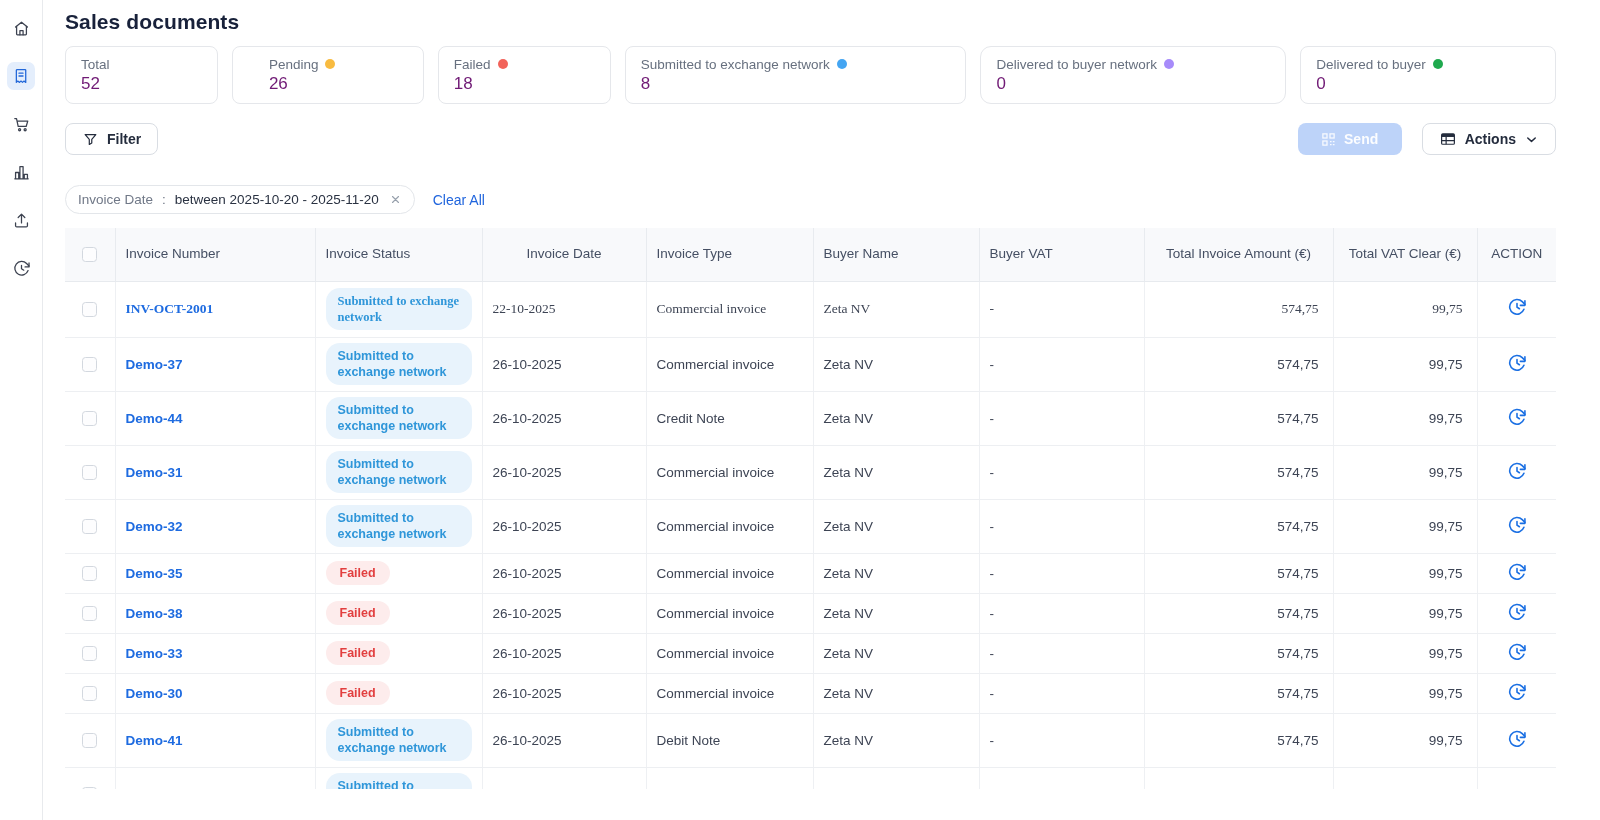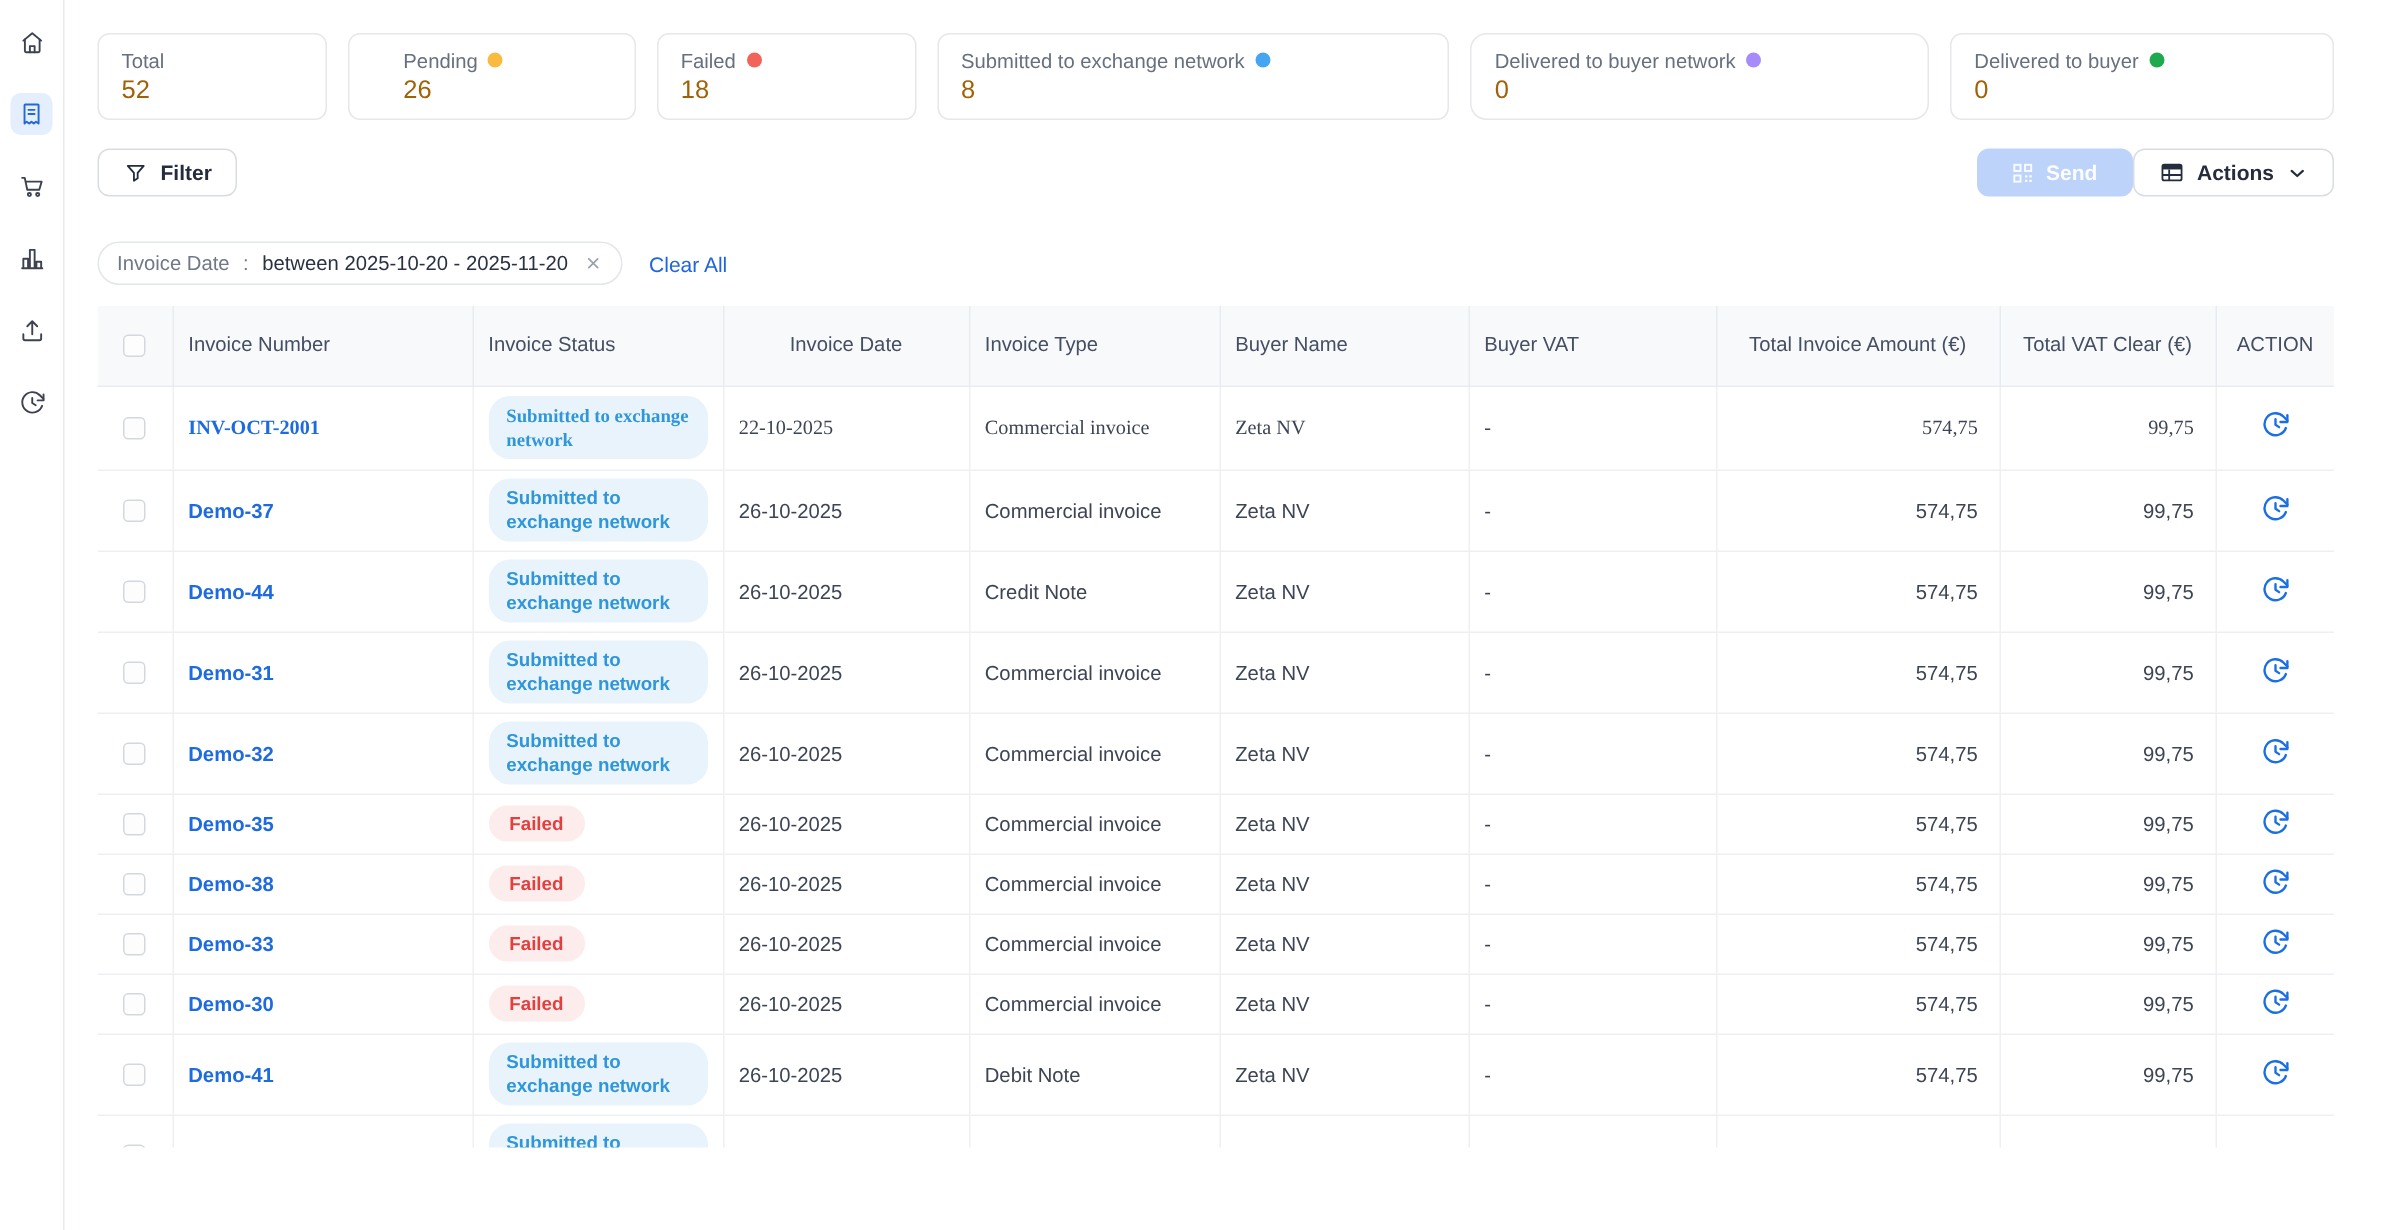--- a/index.html
+++ b/index.html
@@ -19,30 +19,30 @@
   .main { margin-left:43px; padding:10px 44px 0 22px; }
   h1.page-title { font-size:21px; font-weight:600; color:#18213a; letter-spacing:.1px; }
 
   
   .stats-row { display:flex; gap:14px; margin-top:12px; }
   .stat-card { height:58px; background:#fff; border:1px solid #e5e7eb; border-radius:8px;
     padding:9px 15px; display:flex; flex-direction:column; justify-content:center; gap:2px; }
   .stat-top { display:flex; align-items:center; }
   .stat-label { font-size:13.5px; color:#67707f; }
   .dot { width:10px; height:10px; border-radius:50%; margin-left:7px; display:inline-block; }
-  .stat-value { font-size:17px; font-weight:500; color:#a16207; }
+  .stat-value { font-size:17px; font-weight:500; color:#701a75; }
 
   
   .toolbar { display:flex; justify-content:space-between; align-items:center; margin-top:19px; }
   .btn { display:inline-flex; align-items:center; gap:8px; height:32px; border-radius:8px;
     font-size:14px; font-weight:600; cursor:pointer; border:1px solid #d9dde3; background:#fff;
     color:#242c3d; padding:0 16px; font-family:inherit; }
   .btn-send { background:#bdd3f9; border:none; color:rgba(255,255,255,.95); width:104px;
     justify-content:center; cursor:default; }
-  .toolbar-right { display:flex; }
+  .toolbar-right { display:flex; gap:20px; }
 
   
   .chip-row { display:flex; align-items:center; gap:18px; margin-top:30px; }
   .chip { display:inline-flex; align-items:center; background:#fff; border:1px solid #e3e6ea;
     border-radius:15px; height:29px; padding:0 12px; font-size:13.5px; }
   .chip-field { color:#707887; }
   .chip-sep { color:#707887; margin:0 9px; }
   .chip-value { color:#2a3242; font-weight:500; }
   .chip-close { margin-left:10px; display:flex; align-items:center; cursor:pointer; }
   .clear-all { color:#2065dd; font-size:14px; font-weight:500; cursor:pointer; text-decoration:none; }
@@ -122,20 +122,21 @@
         <svg viewBox="0 0 24 24" width="19" height="19" fill="none" stroke="currentColor" stroke-width="1.6" stroke-linecap="round" stroke-linejoin="round">
           <polyline points="21.5 5 21.5 10 16.5 10"></polyline>
           <path d="M20.3 14.6a8.6 8.6 0 1 1-1.9-8.9L21.5 8.8"></path>
           <path d="M12 8v4.2l2.9 1.9"></path>
         </svg>
       </span>
     </div>
   </nav>
 
 <div class="main">
+  <h1 class="page-title">Sales documents</h1>
 
   <div class="stats-row" id="stats-row">
       <div class="stat-card" style="width: 153px;">
         <div class="stat-top">
           <span class="stat-label">Total</span>
         </div>
         <div class="stat-value">52</div>
       </div>
       <div class="stat-card" style="width: 192px; padding-left: 36px;">
         <div class="stat-top">

